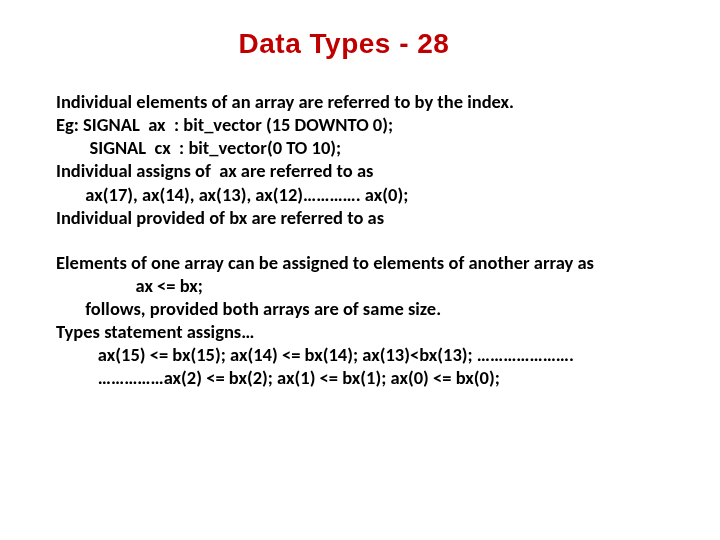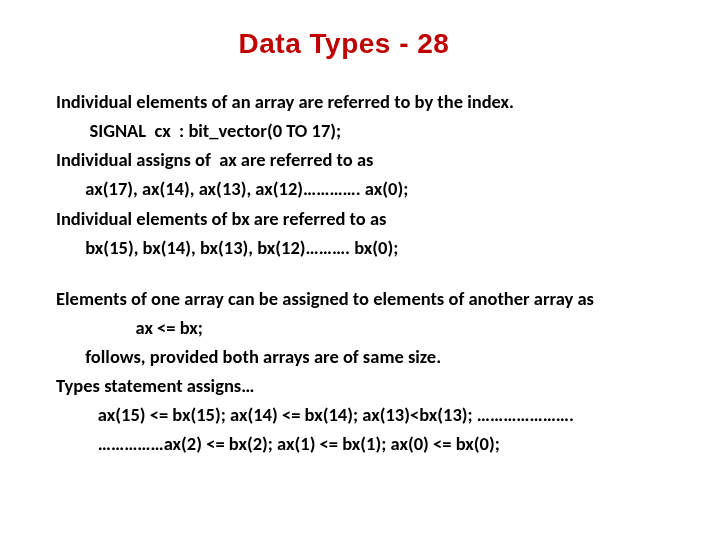--- a/index.html
+++ b/index.html
@@ -28,40 +28,39 @@
     margin-bottom: 30px;
     letter-spacing: 0.5px;
   }
   .body {
     font-size: 18.5px;
     line-height: 1.25;
     font-weight: 700;
   }
   .line {
     white-space: pre;
-    margin-top: 6px;
   }
   .para-gap {
     height: 22px;
   }
 </style>
 </head>
 <body>
 
 <div class="slide">
 
   <div class="title">Data Types - 28</div>
 
   <div class="body">
     <div class="line">Individual elements of an array are referred to by the index.</div>
-    <div class="line">        SIGNAL  cx  : bit_vector(0 TO 17);</div>
+    <div class="line">Eg: SIGNAL  ax  : bit_vector (15 DOWNTO 0);</div>
+    <div class="line">        SIGNAL  cx  : bit_vector(0 TO 10);</div>
     <div class="line">Individual assigns of  ax are referred to as</div>
     <div class="line">       ax(17), ax(14), ax(13), ax(12)…………. ax(0);</div>
-    <div class="line">Individual elements of bx are referred to as</div>
-    <div class="line">       bx(15), bx(14), bx(13), bx(12)………. bx(0);</div>
+    <div class="line">Individual provided of bx are referred to as</div>
 
     <div class="para-gap"></div>
 
     <div class="line">Elements of one array can be assigned to elements of another array as</div>
     <div class="line">                   ax &lt;= bx;</div>
     <div class="line">       follows, provided both arrays are of same size.</div>
     <div class="line">Types statement assigns…</div>
     <div class="line">          ax(15) &lt;= bx(15); ax(14) &lt;= bx(14); ax(13)&lt;bx(13); ………………….</div>
     <div class="line">          ……………ax(2) &lt;= bx(2); ax(1) &lt;= bx(1); ax(0) &lt;= bx(0);</div>
   </div>

